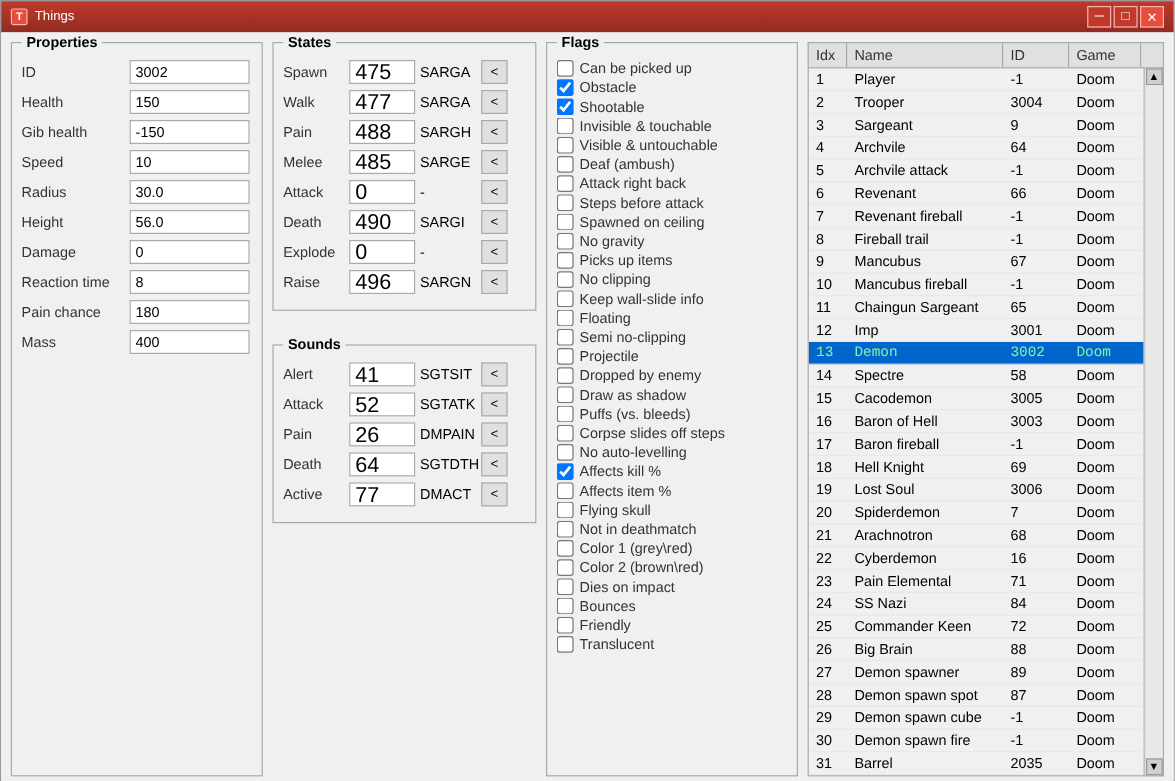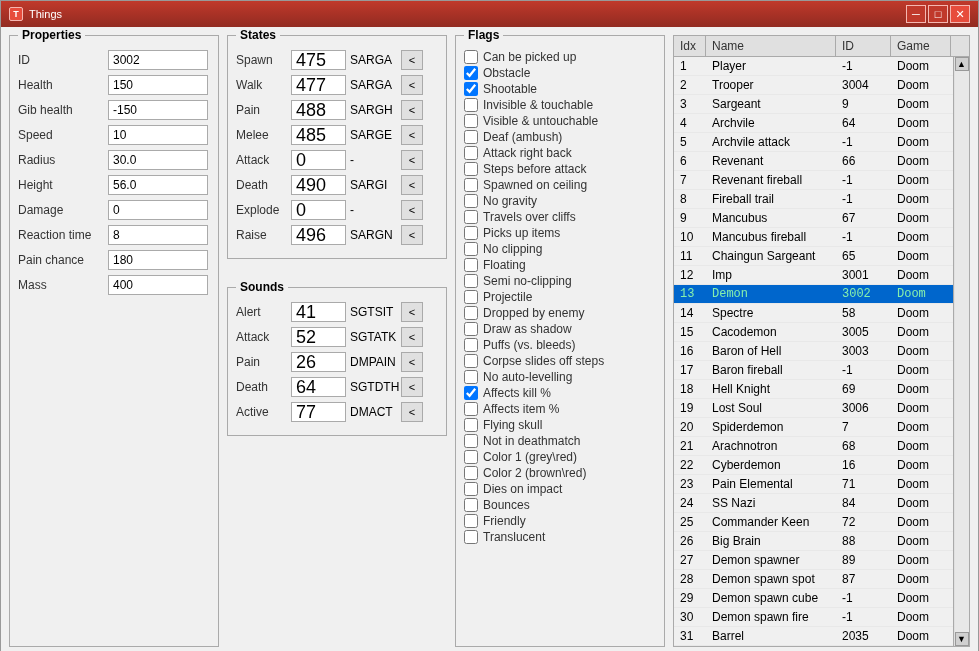--- a/index.html
+++ b/index.html
@@ -448,29 +448,29 @@
             <div class="flag-row">
     <input type="checkbox" class="flag-checkbox" style="">
     <span class="flag-label">Spawned on ceiling</span>
   </div>
             <div class="flag-row">
     <input type="checkbox" class="flag-checkbox" style="">
     <span class="flag-label">No gravity</span>
   </div>
             <div class="flag-row">
     <input type="checkbox" class="flag-checkbox" style="">
-    <span class="flag-label">Travels over cliffs</span>
-  </div>
-            <div class="flag-row">
-    <input type="checkbox" class="flag-checkbox" style="">
     <span class="flag-label">Picks up items</span>
   </div>
             <div class="flag-row">
     <input type="checkbox" class="flag-checkbox" style="">
     <span class="flag-label">No clipping</span>
+  </div>
+            <div class="flag-row">
+    <input type="checkbox" class="flag-checkbox" style="">
+    <span class="flag-label">Keep wall-slide info</span>
   </div>
             <div class="flag-row">
     <input type="checkbox" class="flag-checkbox" style="">
     <span class="flag-label">Floating</span>
   </div>
             <div class="flag-row">
     <input type="checkbox" class="flag-checkbox" style="">
     <span class="flag-label">Semi no-clipping</span>
   </div>
             <div class="flag-row">

